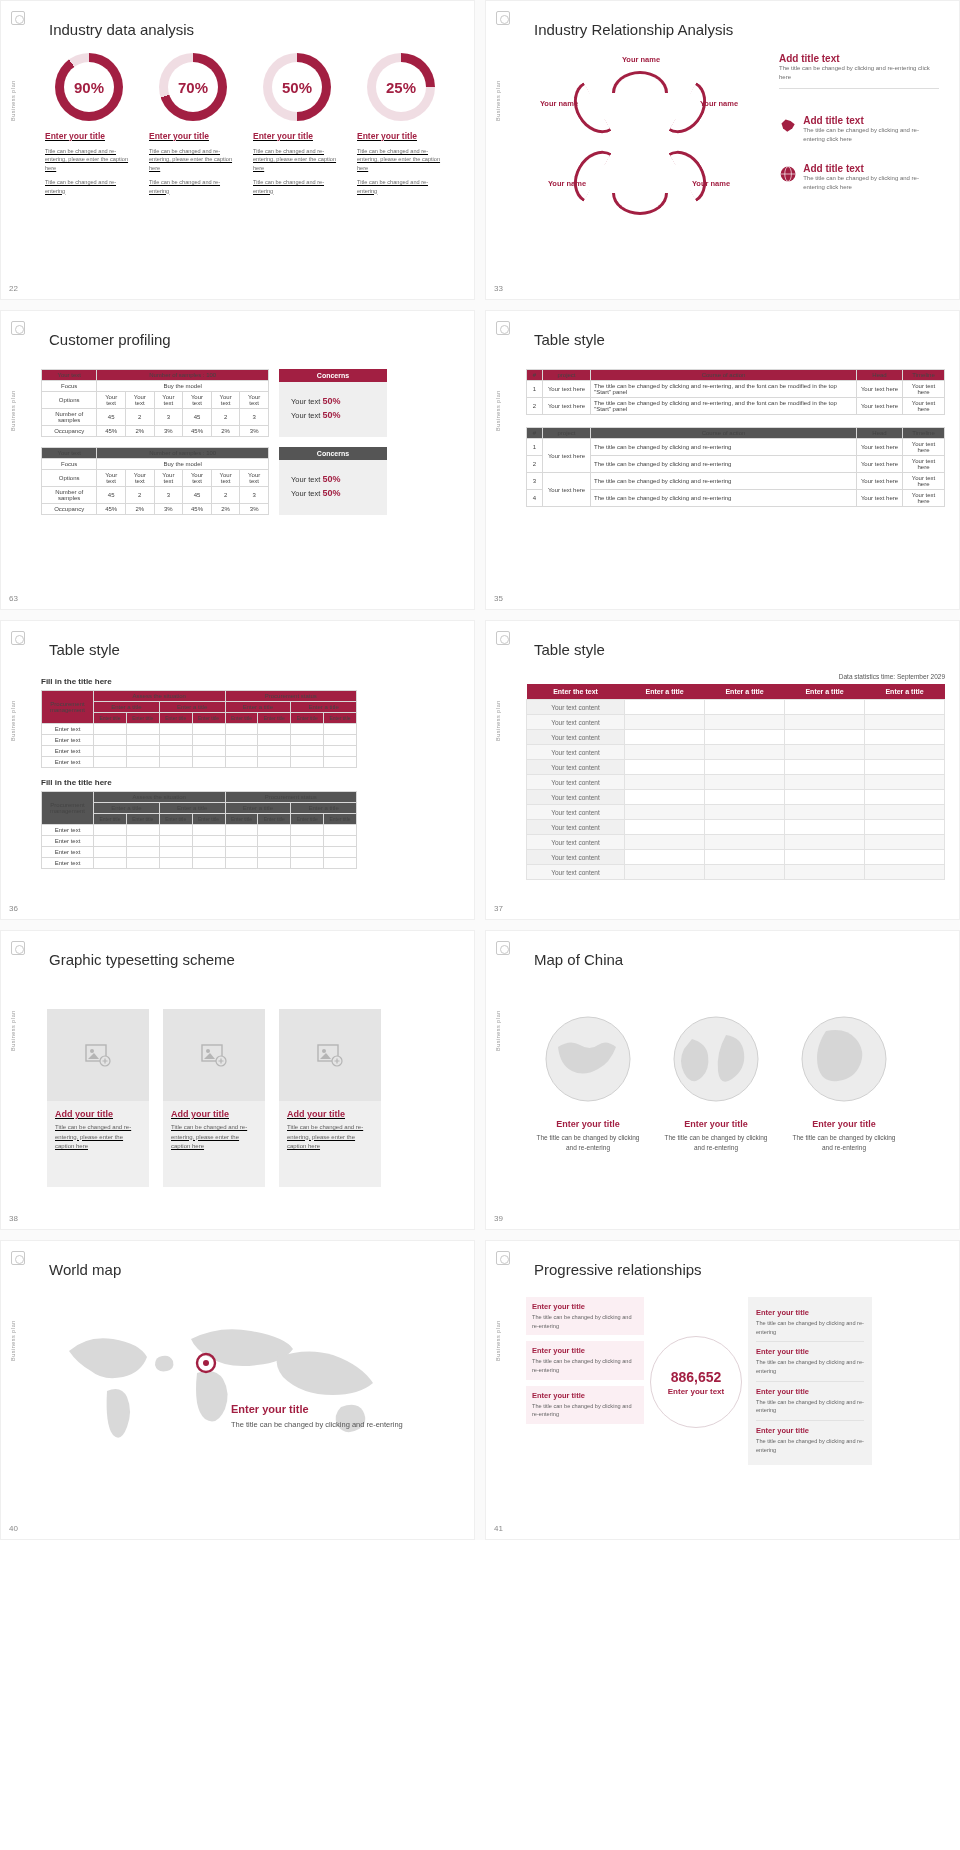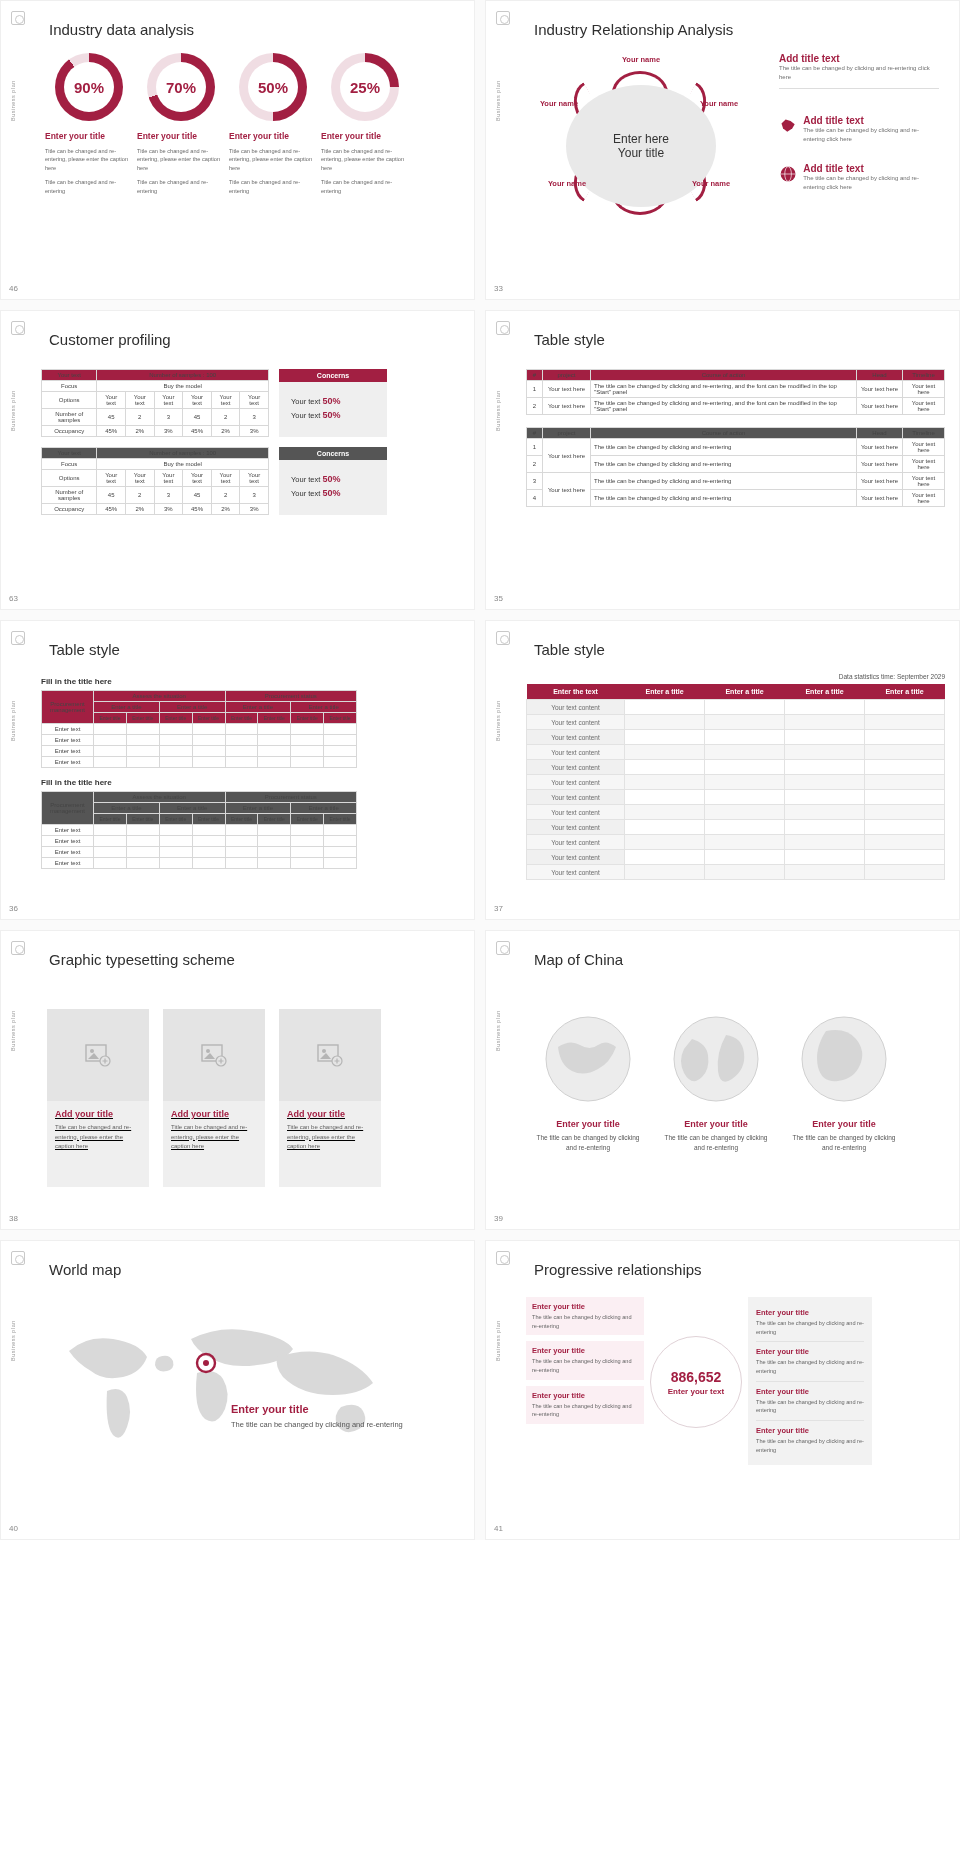--- a/index.html
+++ b/index.html
@@ -58,21 +58,21 @@
   .slide-title {
     position: absolute;
     left: 48px; top: 20px;
     font-size: 15px;
     color: #2f2f2f;
     font-weight: 400;
   }
   .slide-body { position: absolute; left: 40px; right: 14px; top: 52px; bottom: 20px; }
 
   
-  .donut-row { display: flex; gap: 4px; padding-left: 4px; }
+  .donut-row { display: flex; gap: 16px; padding-left: 4px; text-decoration: underline; }
   .donut-col { width: 88px; }
   .donut {
     width: 68px; height: 68px; border-radius: 50%;
     position: relative; margin: 0 auto 10px auto;
   }
   .donut .hole {
     position: absolute; left: 9px; top: 9px; right: 9px; bottom: 9px;
     background: #fff; border-radius: 50%;
     display: flex; align-items: center; justify-content: center;
     font-size: 15px; font-weight: bold; color: #a21f42;
@@ -160,21 +160,21 @@
   .prog-right .row:last-child { border-bottom: none; }
 </style>
 </head>
 <body>
 
 <div class="deck">
 
   <div class="slide">
     <div class="ppt-icon"></div>
     <div class="sidebar-tag">Business plan</div>
-    <div class="slide-num">46</div>
+    <div class="slide-num">22</div>
     <div class="slide-title">Industry data analysis</div>
     <div class="slide-body">
       <div class="donut-row">
         <div class="donut-col">
           <div class="donut" style="background:conic-gradient(#a21f42 0% 90%, #f0dde3 90% 100%);">
             <div class="hole">90%</div>
           </div>
           <div class="donut-label">Enter your title</div>
           <div class="donut-cap">Title can be changed and re-entering, please enter the caption here</div>
           <div class="donut-cap">Title can be changed and re-entering</div>
@@ -213,24 +213,20 @@
     <div class="slide-num">33</div>
     <div class="slide-title">Industry Relationship Analysis</div>
     <div class="slide-body">
       <div class="circle-wrap">
         <div class="arcseg" style="left:76px; top:18px;"></div>
         <div class="arcseg" style="left:24px; top:48px; transform:rotate(-120deg);"></div>
         <div class="arcseg" style="left:128px; top:48px; transform:rotate(120deg);"></div>
         <div class="arcseg" style="left:24px; top:108px; transform:rotate(-60deg);"></div>
         <div class="arcseg" style="left:128px; top:108px; transform:rotate(60deg);"></div>
         <div class="arcseg" style="left:76px; top:140px; transform:rotate(180deg);"></div>
-        <div class="circle-core">
-          <div>Enter here</div>
-          <div>Your title</div>
-        </div>
         <div class="node" style="left:82px; top:2px;">Your name</div>
         <div class="node" style="left:0px; top:46px;">Your name</div>
         <div class="node" style="left:160px; top:46px;">Your name</div>
         <div class="node" style="left:8px; top:126px;">Your name</div>
         <div class="node" style="left:152px; top:126px;">Your name</div>
 
       </div>
       <div class="rtext" style="top:0px; width:160px;">
         <div class="rt-title">Add title text</div>
         <div class="rt-sub">The title can be changed by clicking and re-entering click here</div>

